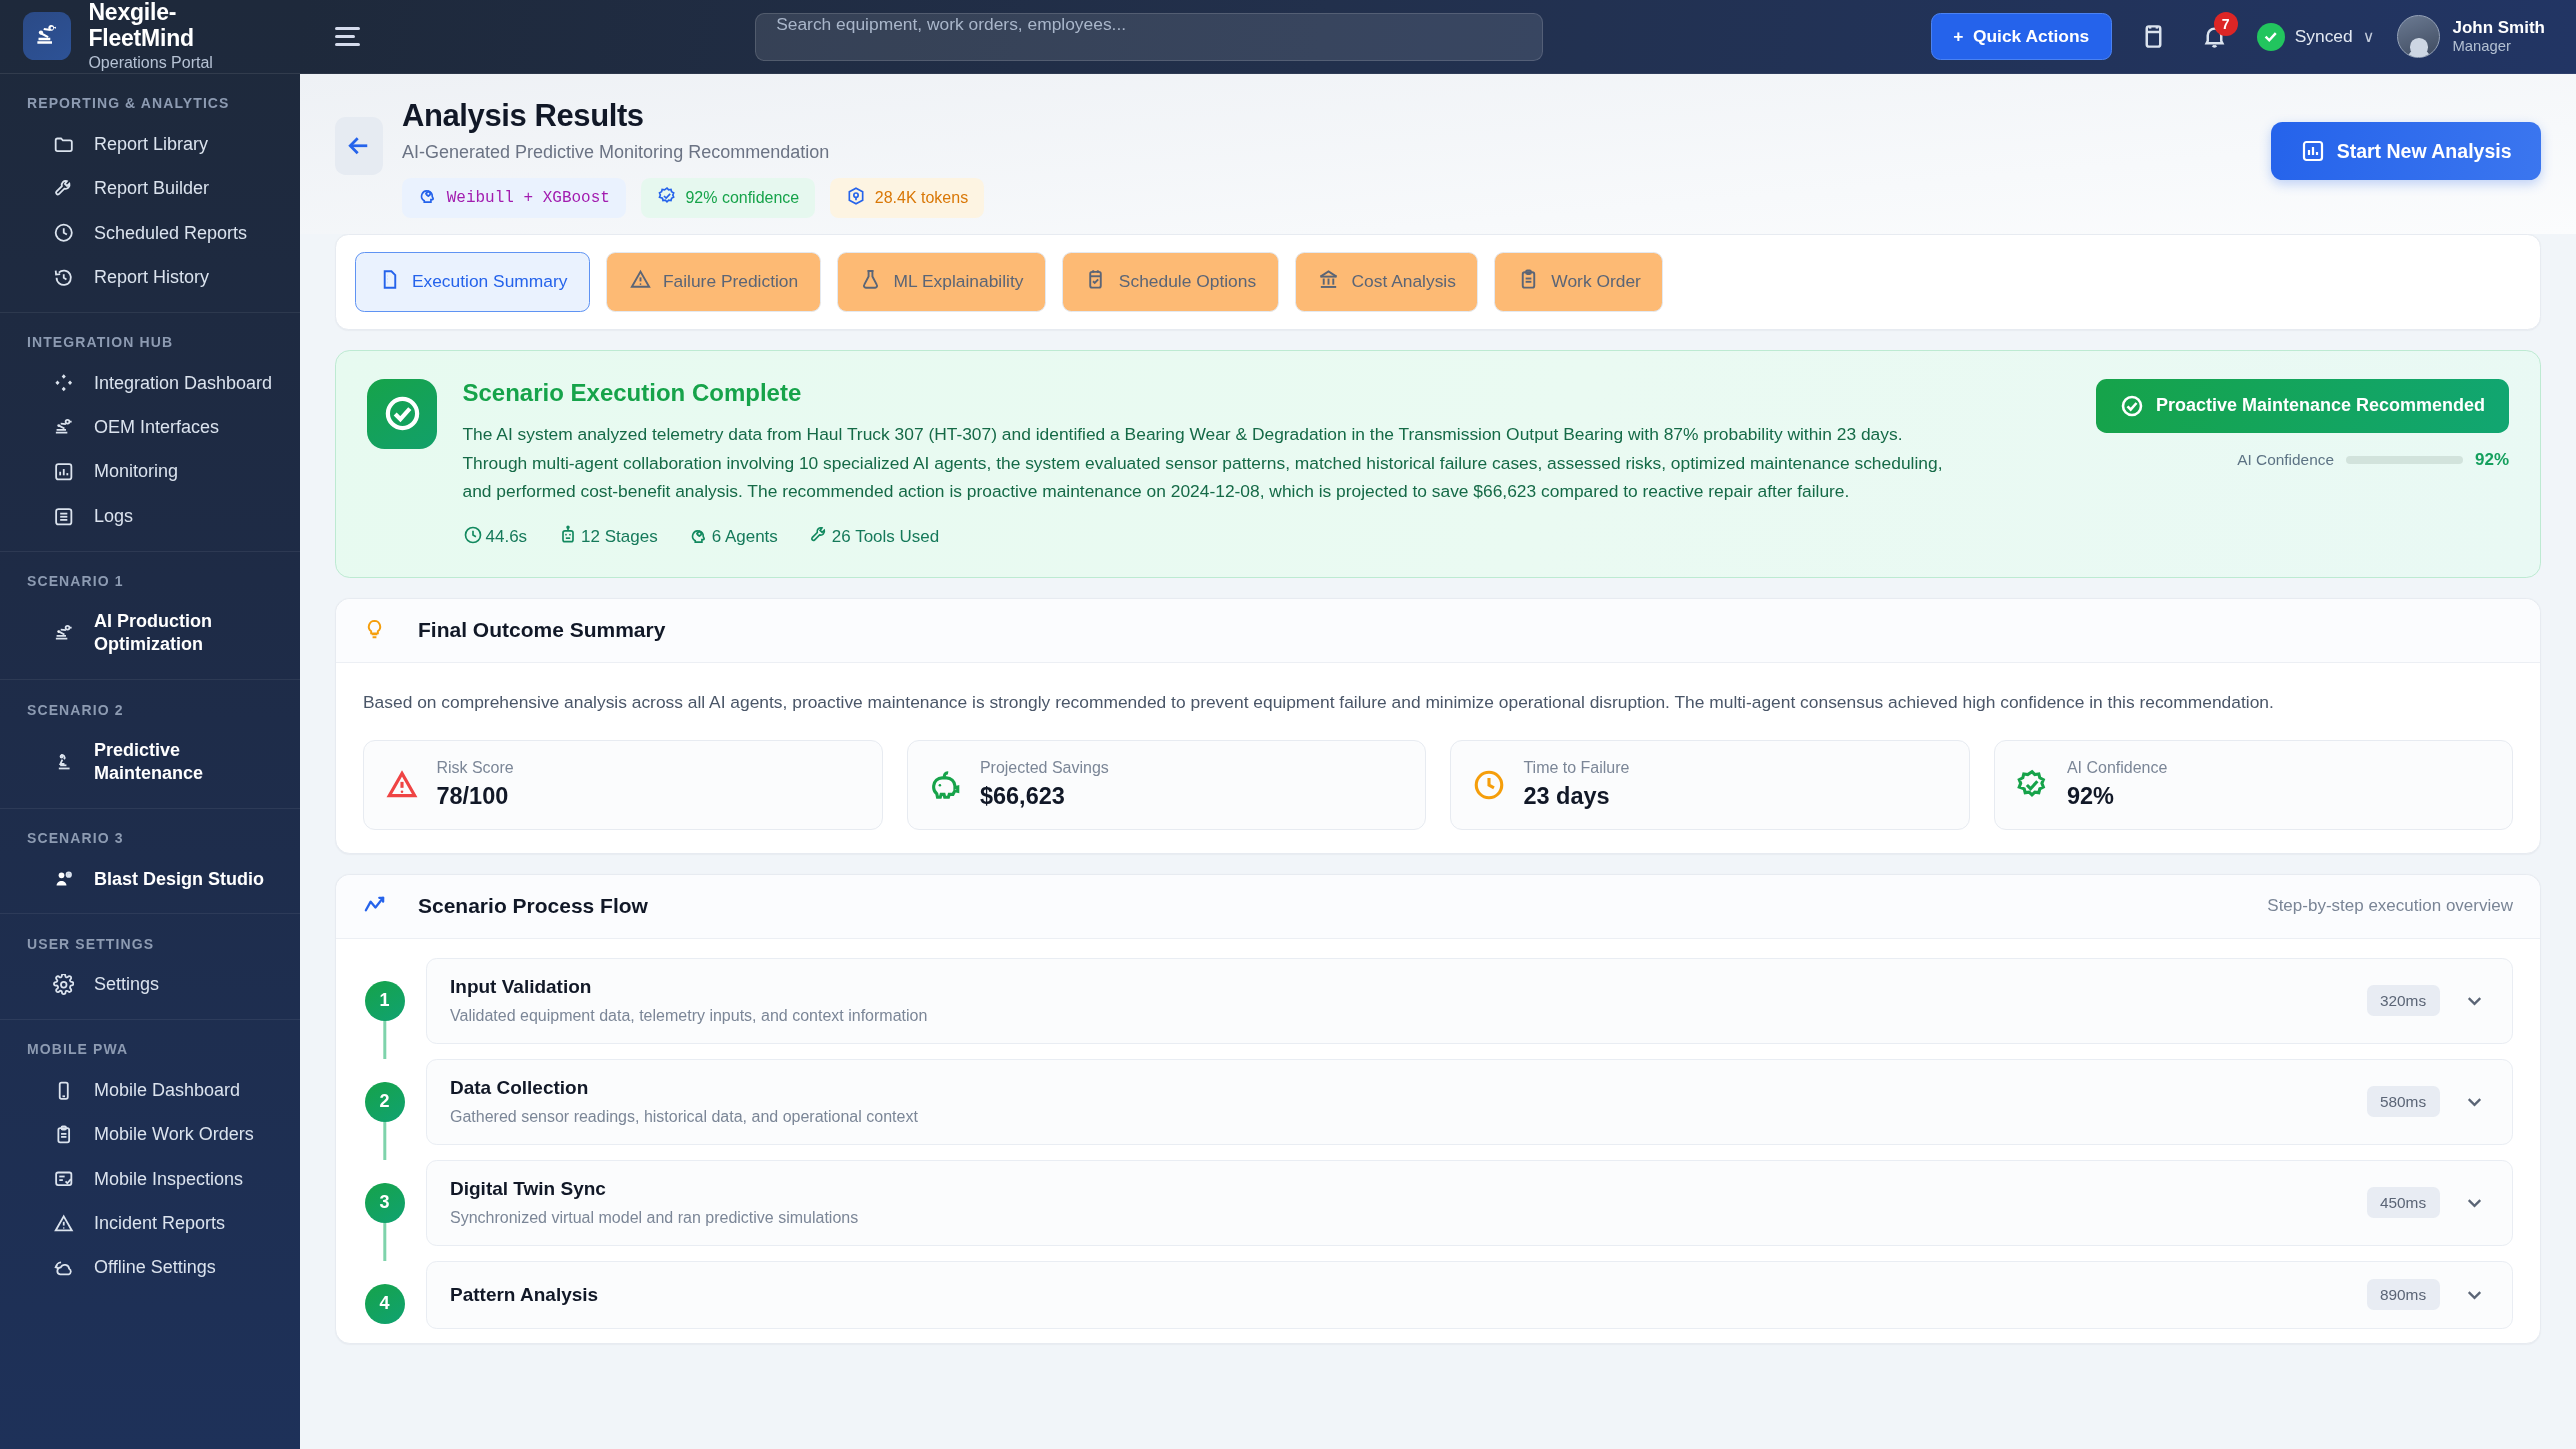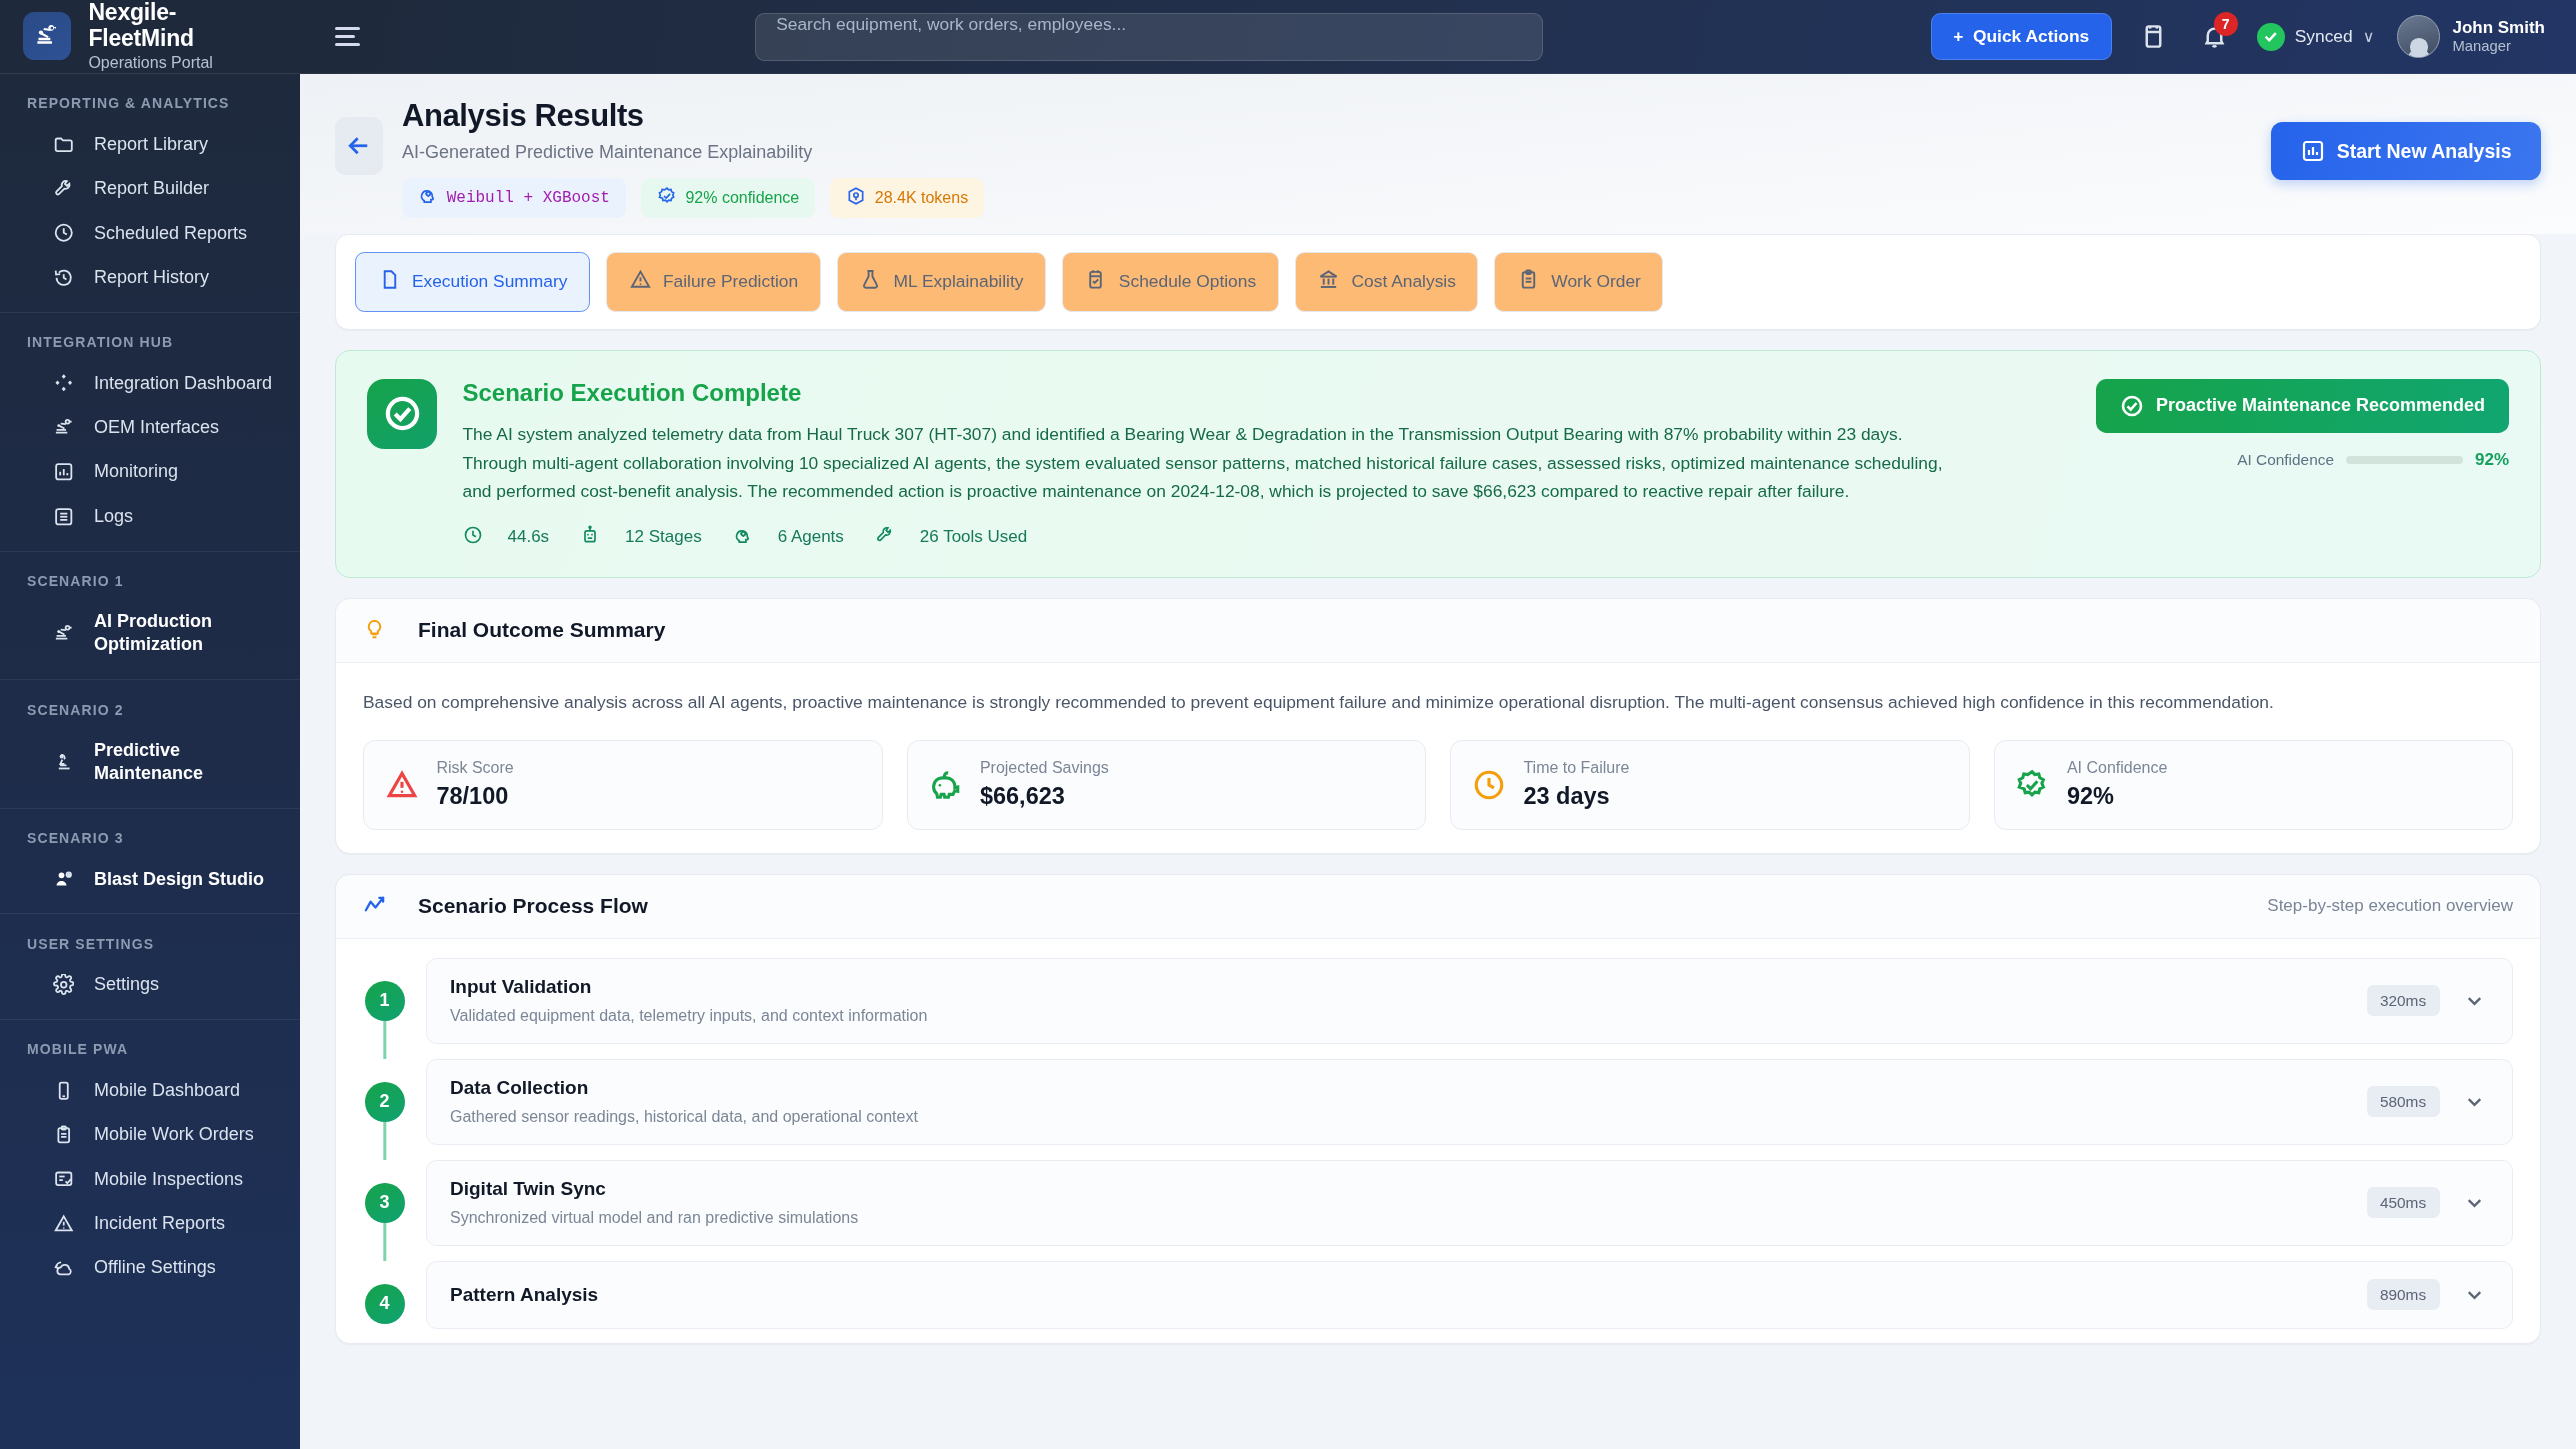--- a/index.html
+++ b/index.html
@@ -185,21 +185,21 @@
   .exec-icon {
     width: 70px; height: 70px; flex: 0 0 70px; border-radius: 17.4px;
     background: linear-gradient(150deg, #16a34a, #12a06a);
     display:flex; align-items:center; justify-content:center;
   }
   .exec-icon svg { width: 39px; height: 39px; stroke:#fff; stroke-width:2.6; fill:none; }
   .exec-body { flex: 1; min-width: 0; }
   .exec-title { font-size: 24px; font-weight: 700; color:#16a34a; }
   .exec-text { margin-top: 13.4px; font-size: 17.4px; line-height: 1.62; color:#156a47; max-width: 1509px; }
   .exec-stats { display: flex; gap: 31px; margin-top: 20px; }
-  .exec-stat { display:flex; align-items:center; gap: 25px; font-size: 17px; color:#15795a; }
+  .exec-stat { display:flex; align-items:center; gap: 3px; font-size: 17px; color:#15795a; }
   .exec-stat svg { width: 20px; height: 20px; stroke:#12895f; fill:none; stroke-width:2; }
   .exec-right { width: 376px; flex: 0 0 376px; display:flex; flex-direction:column; align-items:flex-end; }
   .rec-badge {
     display:flex; align-items:center; gap:12px;
     background: linear-gradient(100deg, #16a34a, #11a671);
     color:#fff; font-size:18px; font-weight:700;
     border-radius: 10.7px; padding: 14.8px 24px; white-space: nowrap;
   }
   .rec-badge svg { width: 24px; height: 24px; stroke:#fff; stroke-width: 2.6; fill:none; }
   .conf-row { display:flex; align-items:center; gap:12px; margin-top: 17.4px; }
@@ -534,21 +534,21 @@
 
   <div class="page-head">
     <button class="back-btn">
       <svg viewBox="0 0 24 24">
           <line x1="20" y1="12" x2="5" y2="12"></line>
           <polyline points="11,5 4,12 11,19"></polyline>
         </svg>
     </button>
     <div class="page-head-main">
       <div class="page-title">Analysis Results</div>
-      <div class="page-sub">AI-Generated Predictive Maintenance Explainability</div>
+      <div class="page-sub">AI-Generated Predictive Monitoring Recommendation</div>
       <div class="pill-row" id="pill-row">
           <div class="pill pill-blue">
             <span><svg viewBox="0 0 24 24">
                 <path d="M15.5 20.5v-3h1.7a1 1 0 0 0 .9-1.4l-1-2.3A6.4 6.4 0 1 0 7.5 19v1.5z"></path>
                 <circle cx="12.4" cy="10.4" r="2.2"></circle>
                 <line x1="12.4" y1="6.4" x2="12.4" y2="8.2"></line>
                 <line x1="12.4" y1="12.6" x2="12.4" y2="14.3"></line>
                 <line x1="8.6" y1="10.4" x2="10.2" y2="10.4"></line>
                 <line x1="14.6" y1="10.4" x2="16.2" y2="10.4"></line>
               </svg></span>

